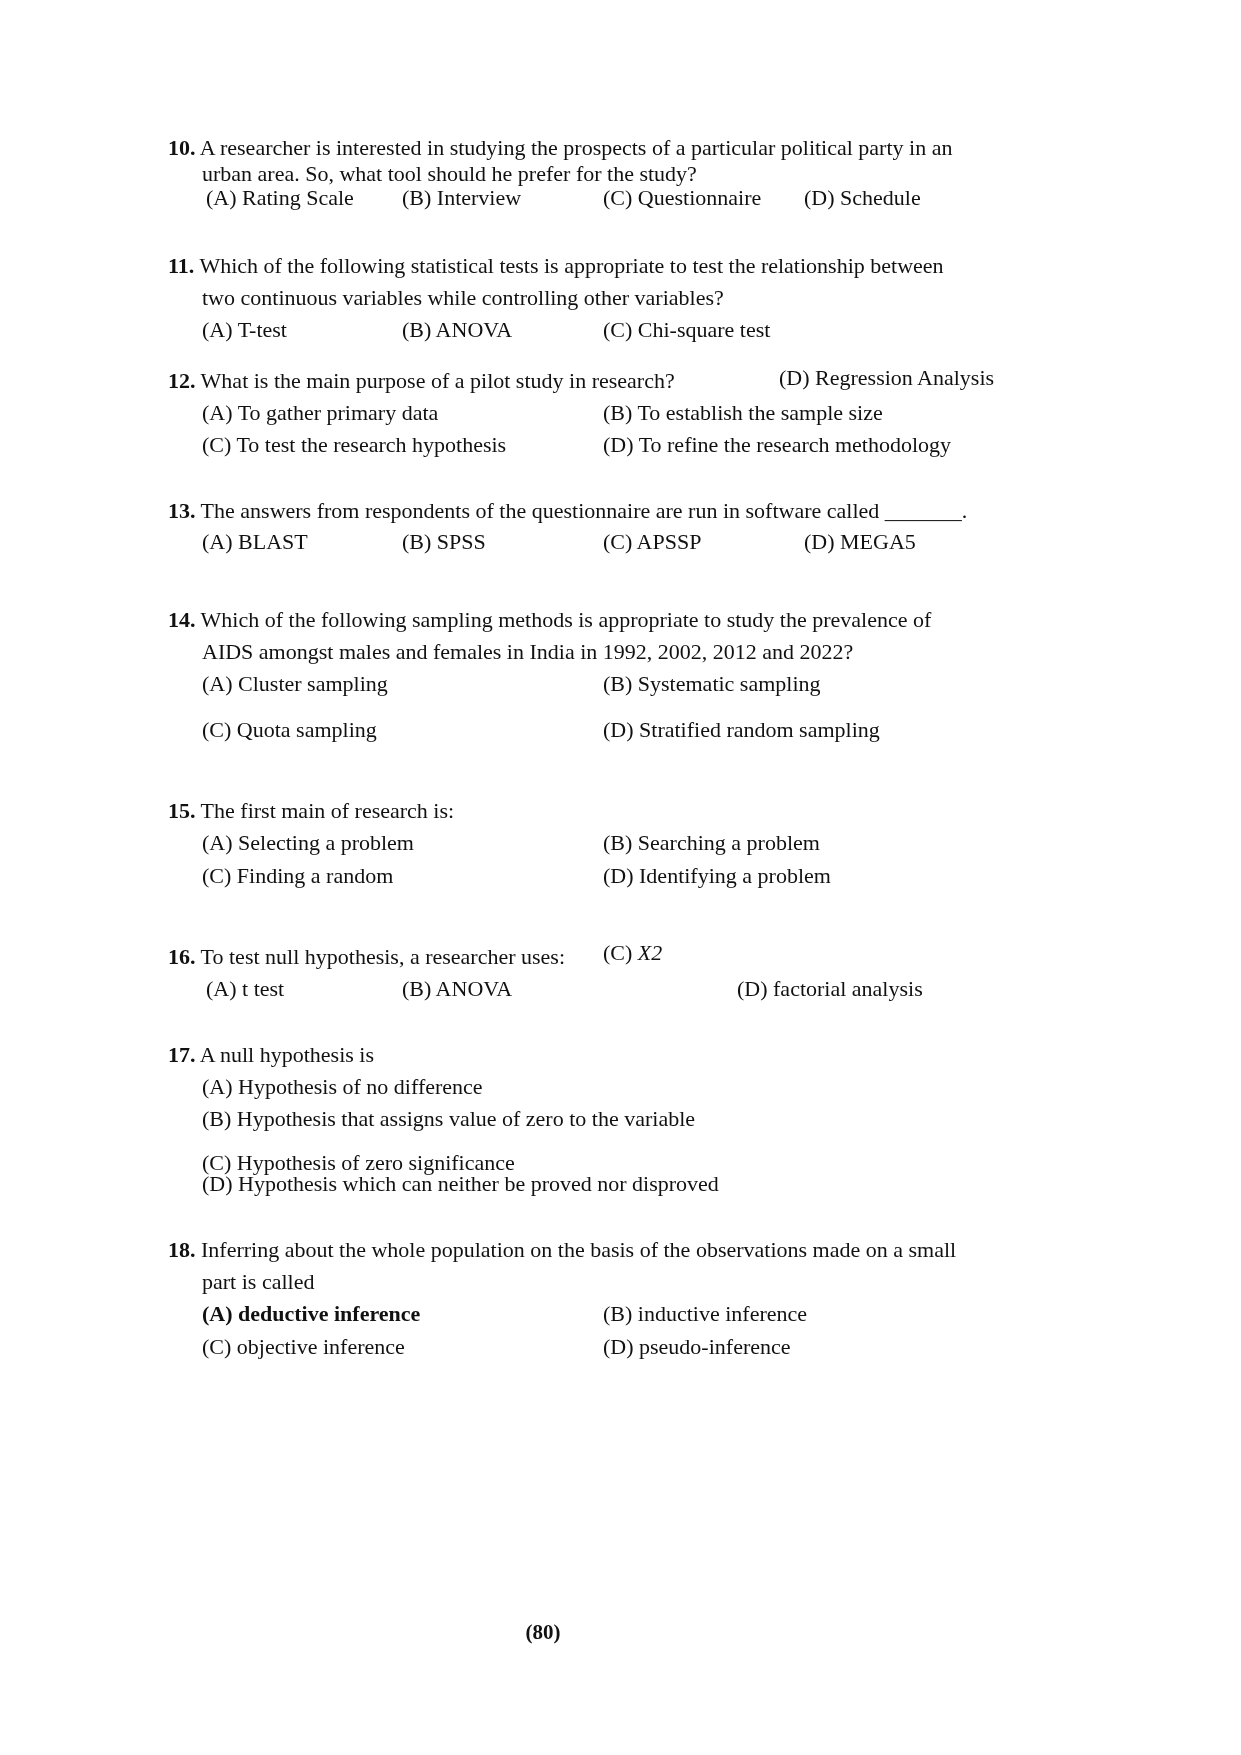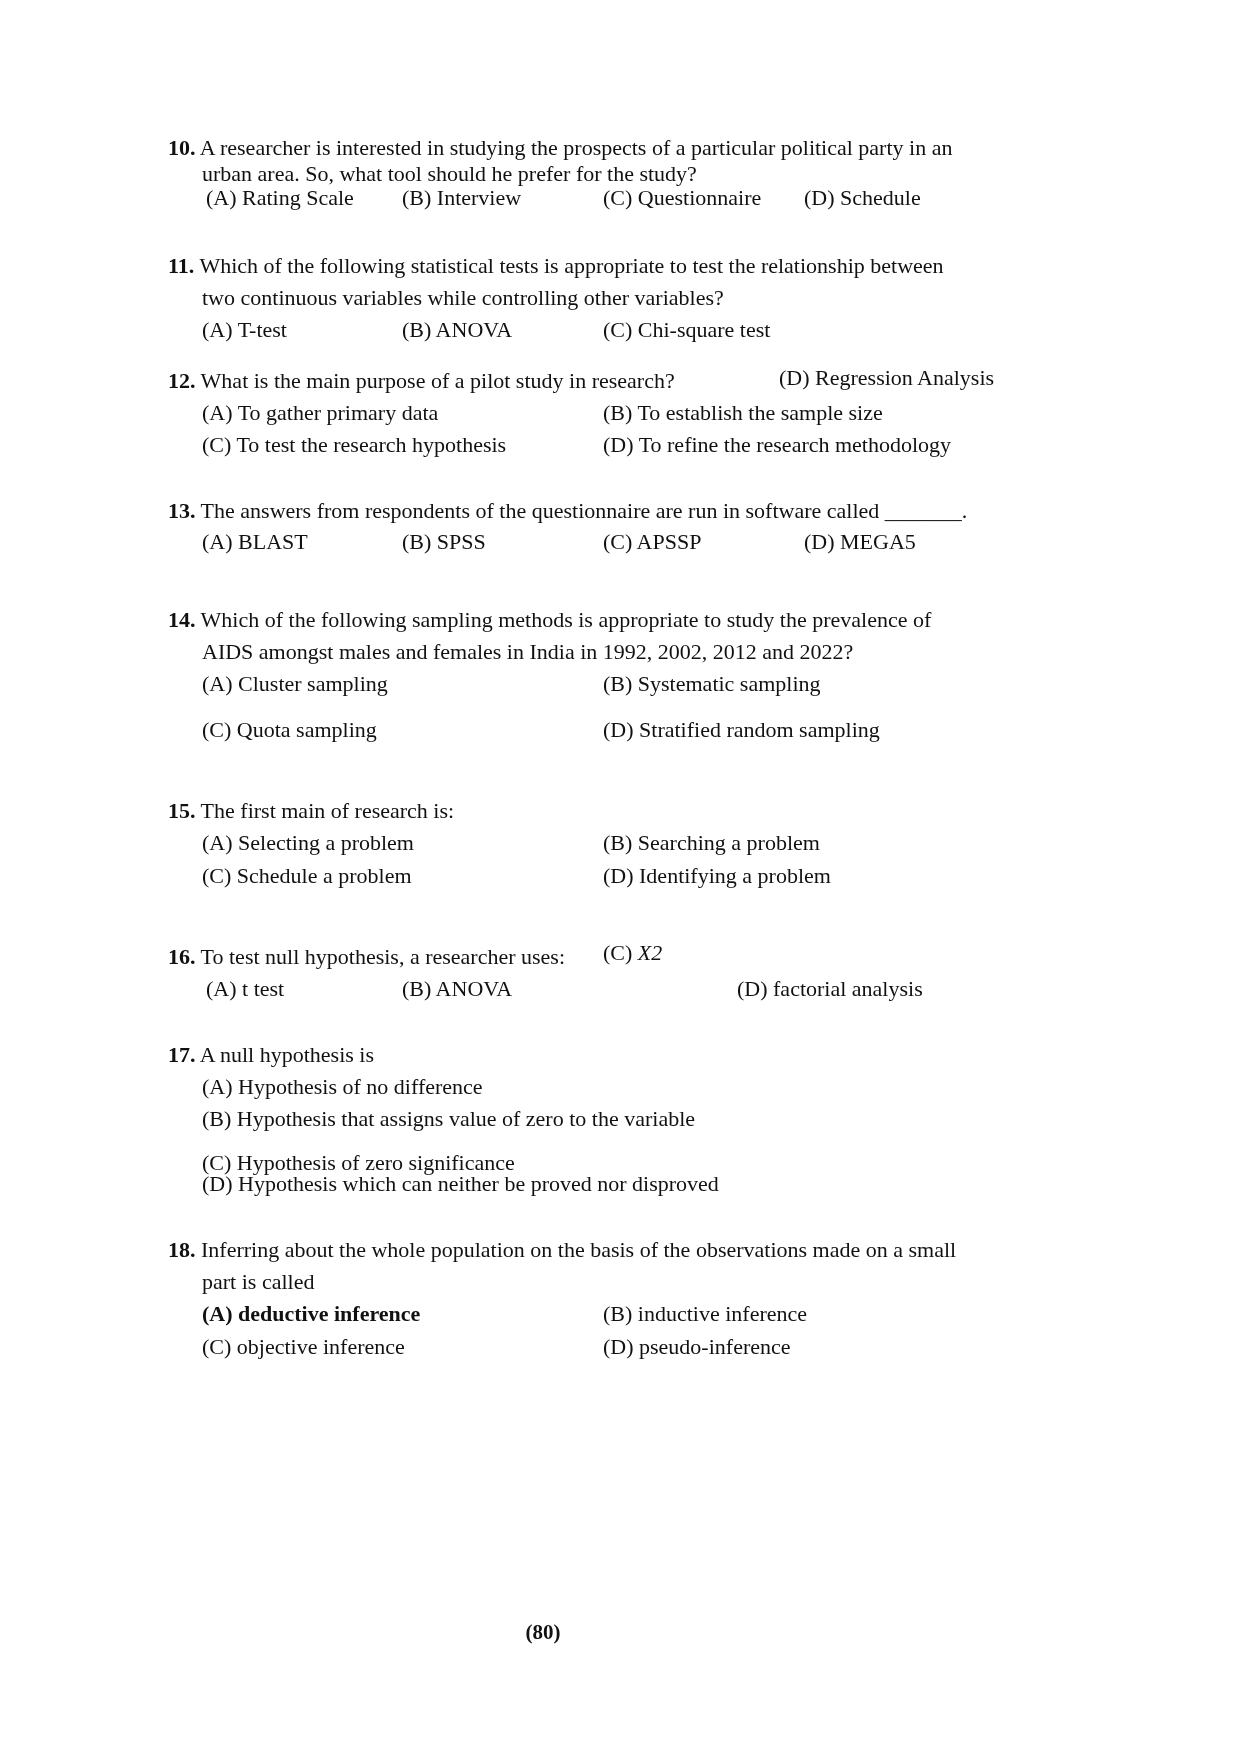--- a/index.html
+++ b/index.html
@@ -71,21 +71,21 @@
   <div class="ln" style="left:603px; top:719px;">(D) Stratified random sampling</div>
 </div>
 
 <div>
   <div class="ln" style="left:168px; top:800px;">
     <span class="qn">15.</span>
     <span>The first main of research is:</span>
   </div>
   <div class="ln" style="left:202px; top:832px;">(A) Selecting a problem</div>
   <div class="ln" style="left:603px; top:832px;">(B) Searching a problem</div>
-  <div class="ln" style="left:202px; top:865px;">(C) Schedule a problem</div>
+  <div class="ln" style="left:202px; top:865px;">(C) Finding a random</div>
   <div class="ln" style="left:603px; top:865px;">(D) Identifying a problem</div>
 </div>
 
 <div>
   <div class="ln" style="left:168px; top:946px;">
     <span class="qn">16.</span>
     <span>To test null hypothesis, a researcher uses:</span>
   </div>
   <div class="ln" style="left:206px; top:978px;">(A) t test</div>
   <div class="ln" style="left:402px; top:978px;">(B) ANOVA</div>

